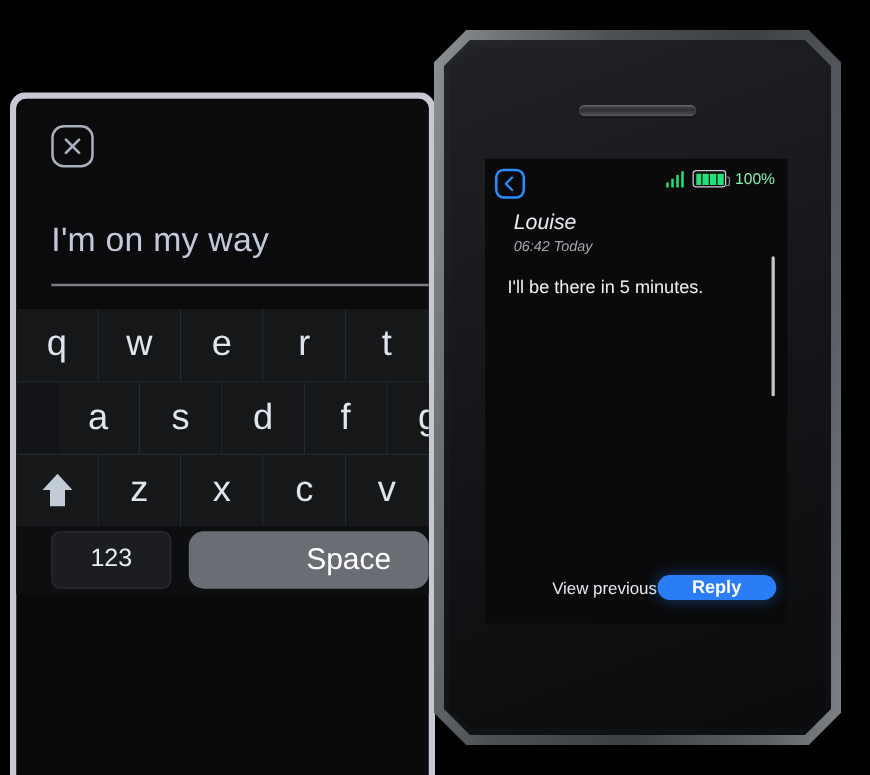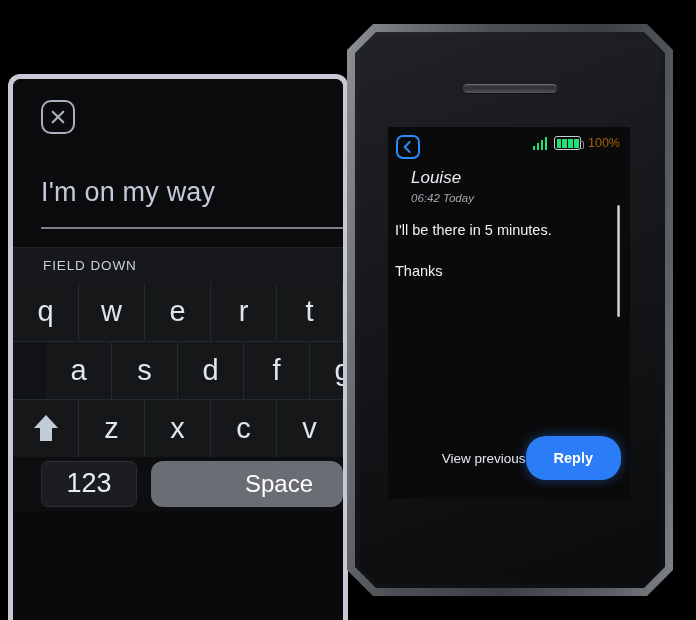--- a/index.html
+++ b/index.html
@@ -134,21 +134,21 @@
   .key-123 {
     width: 96px;
     height: 46px;
     background: #1c1d20;
     border: 1px solid #2b2d31;
     border-radius: 7px;
     display: flex;
     align-items: center;
     justify-content: center;
     color: #e8edf5;
-    font-size: 27px;
+    font-size: 20px;
   }
   .key-space {
     flex: 1;
     height: 46px;
     background: #6b6d74;
     border-radius: 12px;
     display: flex;
     align-items: center;
     justify-content: flex-end;
     padding-right: 30px;
@@ -271,39 +271,39 @@
     right: -4px;
     top: 3.5px;
     width: 3px;
     height: 6px;
     border: 1.5px solid #8b9098;
     border-left: none;
     border-radius: 0 2px 2px 0;
   }
   .battery-pct {
     font-size: 12.5px;
-    color: #a16207;
+    color: #86efac;
   }
 
   .msg-head {
     padding: 2px 0 0 23px;
     font-style: italic;
   }
   .sender {
     font-size: 17px;
     color: #e9edf3;
     line-height: 22px;
   }
   .timestamp {
     font-size: 11.5px;
     color: #a3a8b0;
     line-height: 17px;
     margin-top: 1px;
   }
-  .msg-body { padding-left: 7px; padding-top: 13px; }
+  .msg-body { padding-left: 18px; padding-top: 13px; }
   .msg-line {
     font-size: 14.5px;
     color: #eef1f6;
     line-height: 20px;
   }
   .msg-line + .msg-line { margin-top: 21px; }
 
   .scrollbar {
     position: absolute;
     right: 10px;
@@ -327,21 +327,21 @@
     font-size: 13.5px;
     color: #e3e7ee;
     white-space: nowrap;
   }
   .reply-btn {
     background: #2a7cf7;
     color: #ffffff;
     font-size: 14.5px;
     font-weight: bold;
     border-radius: 20px;
-    padding: 14px 28px;
+    padding: 2px 28px;
     box-shadow: 0 0 12px rgba(42,124,247,0.45);
     white-space: nowrap;
   }
 </style>
 </head>
 <body>
 
 <div id="stage">
 
   <div id="left-device">
@@ -351,23 +351,20 @@
         <div class="close-btn">
           <svg viewBox="0 0 34 34">
             <line x1="11" y1="11" x2="23" y2="23" stroke="#a9b0bf" stroke-width="2.4" stroke-linecap="round"></line>
             <line x1="23" y1="11" x2="11" y2="23" stroke="#a9b0bf" stroke-width="2.4" stroke-linecap="round"></line>
           </svg>
         </div>
         <div class="compose-text">I'm on my way</div>
         <div class="compose-underline"></div>
       </div>
 
-      <div class="field-strip">
-        <span>FIELD DOWN</span>
-      </div>
 
       <div class="keyboard">
         <div class="kb-row row1">
           <div class="key">q</div>
           <div class="key">w</div>
           <div class="key">e</div>
           <div class="key">r</div>
           <div class="key">t</div>
         </div>
         <div class="kb-row row2">
@@ -428,21 +425,20 @@
         </div>
       </div>
 
       <div class="msg-head">
         <div class="sender">Louise</div>
         <div class="timestamp">06:42 Today</div>
       </div>
 
       <div class="msg-body">
         <div class="msg-line">I'll be there in 5 minutes.</div>
-        <div class="msg-line">Thanks</div>
       </div>
 
       <div class="scrollbar"></div>
 
       <div class="actions">
         <div class="view-prev">View previous</div>
         <div class="reply-btn">Reply</div>
       </div>
 
     </div>

